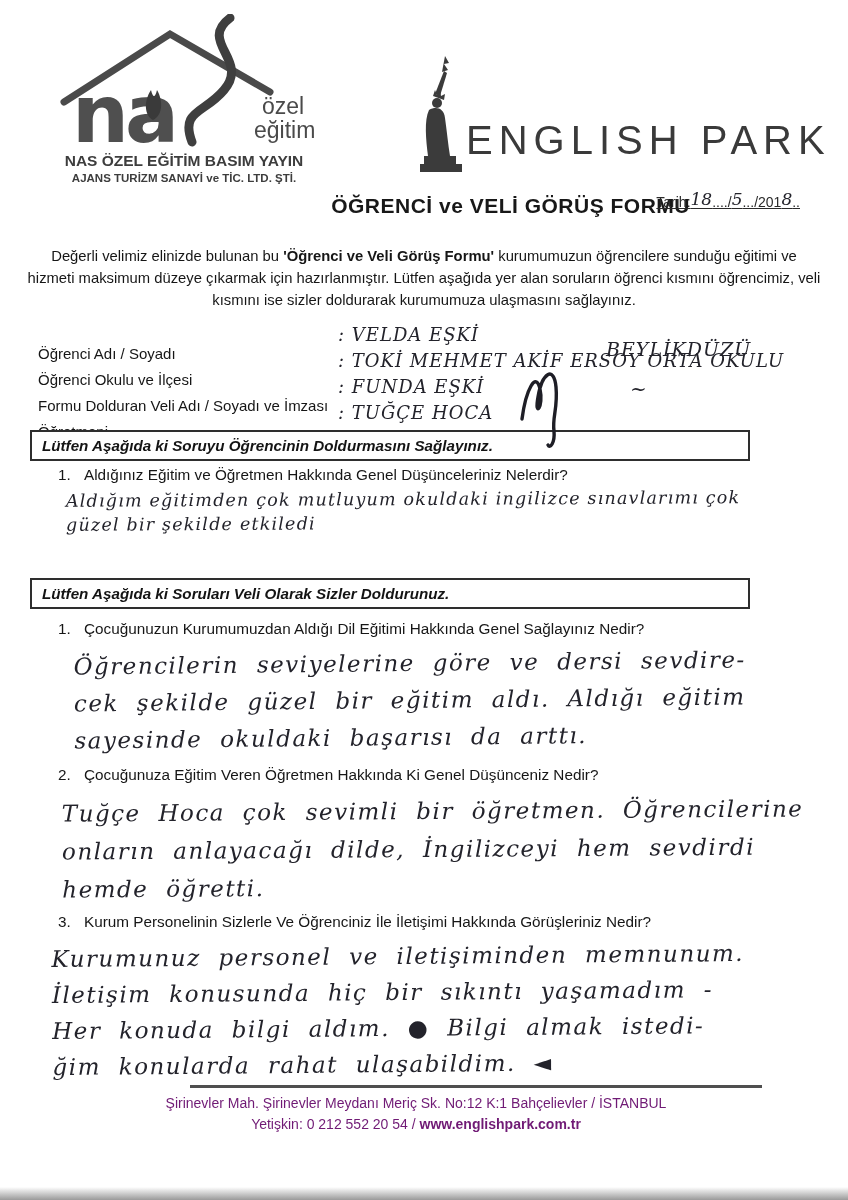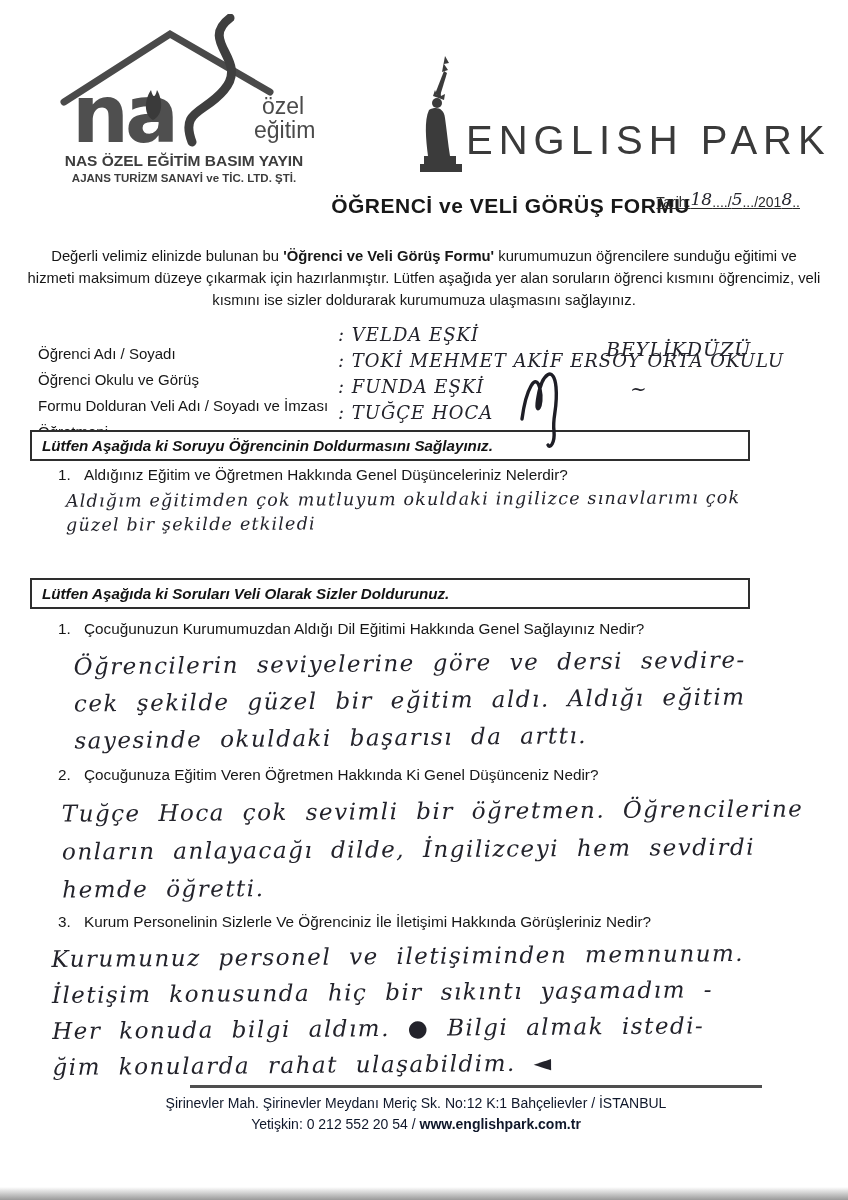--- a/index.html
+++ b/index.html
@@ -57,21 +57,21 @@
   
   .answer{position:absolute;white-space:nowrap;}
   .ans-sm{font-size:17.5px;letter-spacing:1.2px;line-height:24px;}
   .ans-lg{font-size:23px;letter-spacing:1.5px;word-spacing:9px;line-height:38px;}
   .ans-student1{left:66px;top:487px;transform:rotate(-.3deg);}
   .ans-parent1{left:74px;top:645px;transform:rotate(-.6deg);line-height:37px;}
   .ans-parent2{left:62px;top:792px;transform:rotate(-.4deg);}
   .ans-parent3{left:52px;top:938px;transform:rotate(-.5deg);line-height:36px;}
   
   .footer-rule{position:absolute;left:190px;top:1085px;width:572px;border-top:3px solid #4f4f4f;}
-  .footer{position:absolute;left:44px;right:60px;top:1093px;text-align:center;font-size:14px;line-height:21px;color:#0f172a;}
+  .footer{position:absolute;left:44px;right:60px;top:1093px;text-align:center;font-size:14px;line-height:21px;color:#701a75;}
   .footer .site{font-weight:bold;}
   .scan-edge{position:absolute;left:0;right:0;bottom:0;height:13px;
     background:linear-gradient(to bottom,rgba(255,255,255,0),#9a9a9a);}
 </style>
 </head>
 <body>
 
 <div class="page">
 
   <div class="nas-logo">
@@ -104,21 +104,21 @@
   <div class="date-line"><span>Tarih:</span><span class="hw">18</span><span>..../</span><span class="hw">5</span><span>.../201</span><span class="hw">8</span><span>..</span></div>
 
   <div class="intro"><span>Değerli velimiz elinizde bulunan bu </span><b>'Öğrenci ve Veli Görüş Formu'</b><span> kurumumuzun öğrencilere sunduğu eğitimi ve hizmeti maksimum düzeye çıkarmak için hazırlanmıştır. Lütfen aşağıda yer alan soruların öğrenci kısmını öğrencimiz, veli kısmını ise sizler doldurarak kurumumuza ulaşmasını sağlayınız.</span></div>
 
   <div class="fields">
     <div class="field-row">
       <div class="field-label">Öğrenci Adı / Soyadı</div>
       <div class="field-value hw">: VELDA EŞKİ</div>
     </div>
     <div class="field-row">
-      <div class="field-label">Öğrenci Okulu ve Görüş</div>
+      <div class="field-label">Öğrenci Okulu ve İlçesi</div>
       <div class="field-value hw">: TOKİ MEHMET AKİF ERSOY ORTA OKULU</div>
     </div>
     <div class="field-row">
       <div class="field-label">Formu Dolduran Veli Adı / Soyadı ve İmzası</div>
       <div class="field-value hw">: FUNDA EŞKİ</div>
       <div class="sig-wrap">
         <svg viewBox="0 0 120 92" width="120" height="92">
           <path d="M14,60 C18,30 28,12 32,30 C36,48 26,60 30,38 C34,14 46,6 48,28 C50,50 44,58 46,72 C47,84 42,90 40,86" fill="none" stroke="#1e1e26" stroke-width="3.4" stroke-linecap="round"></path>
         </svg>
       </div>

